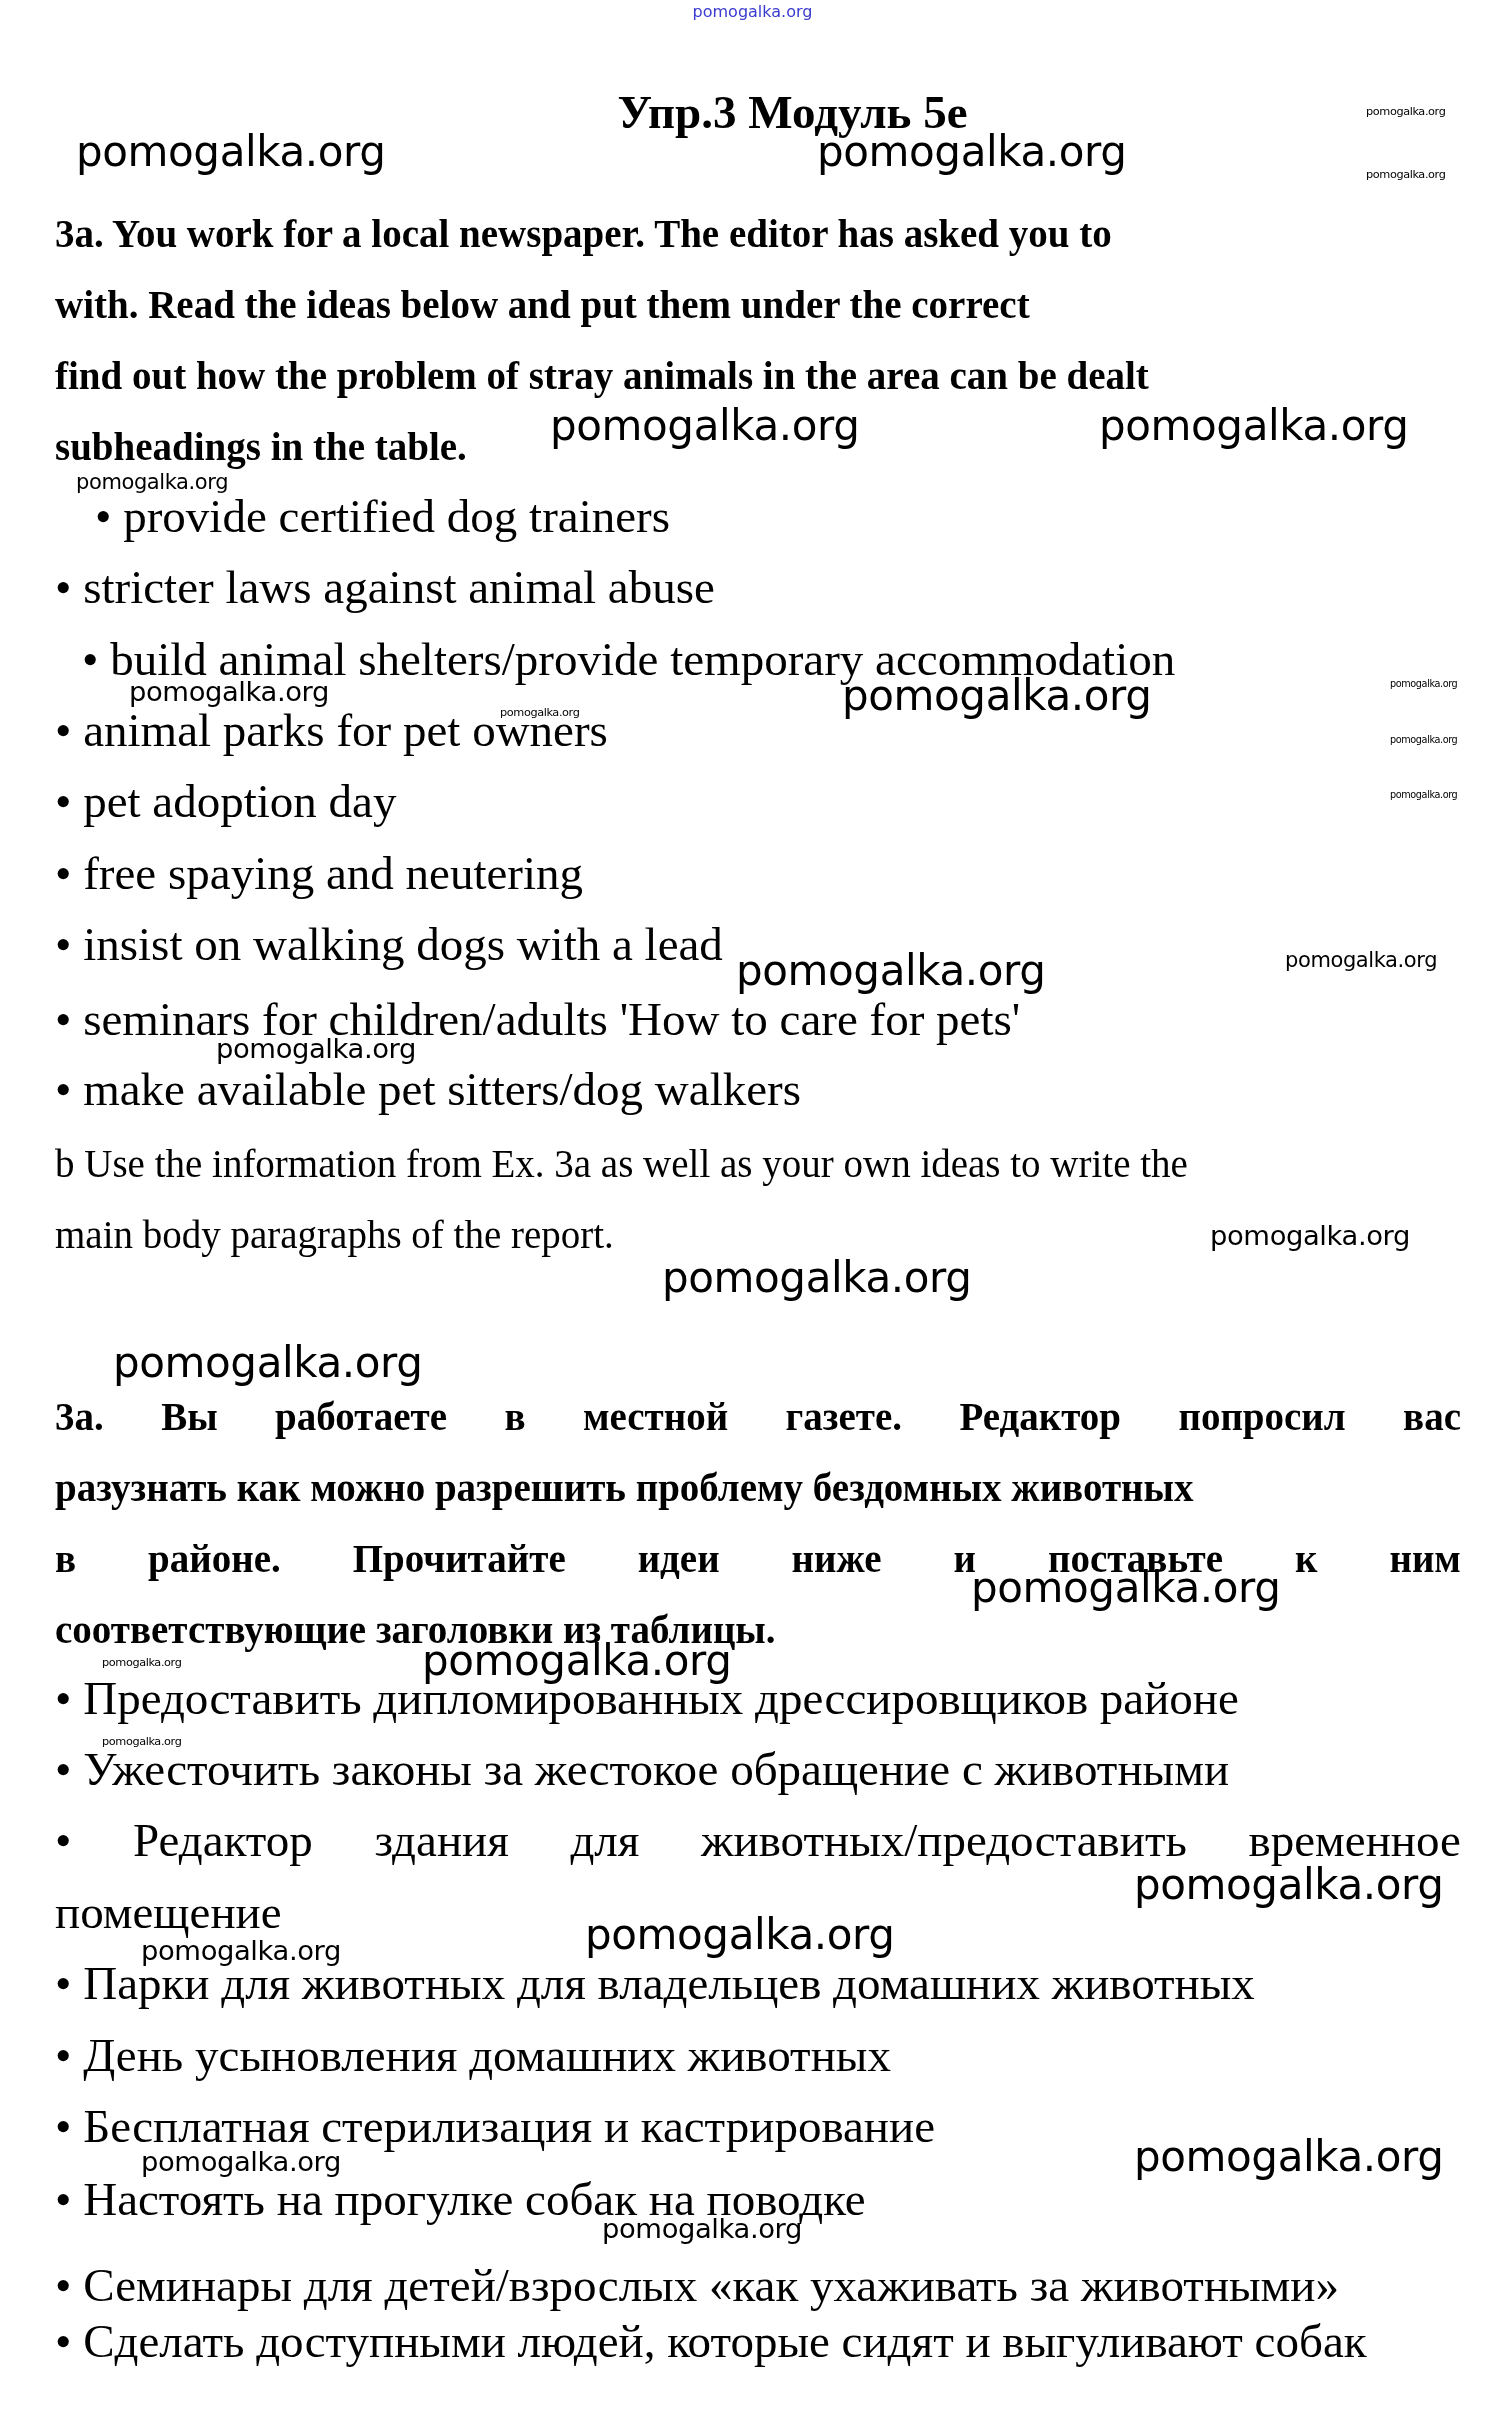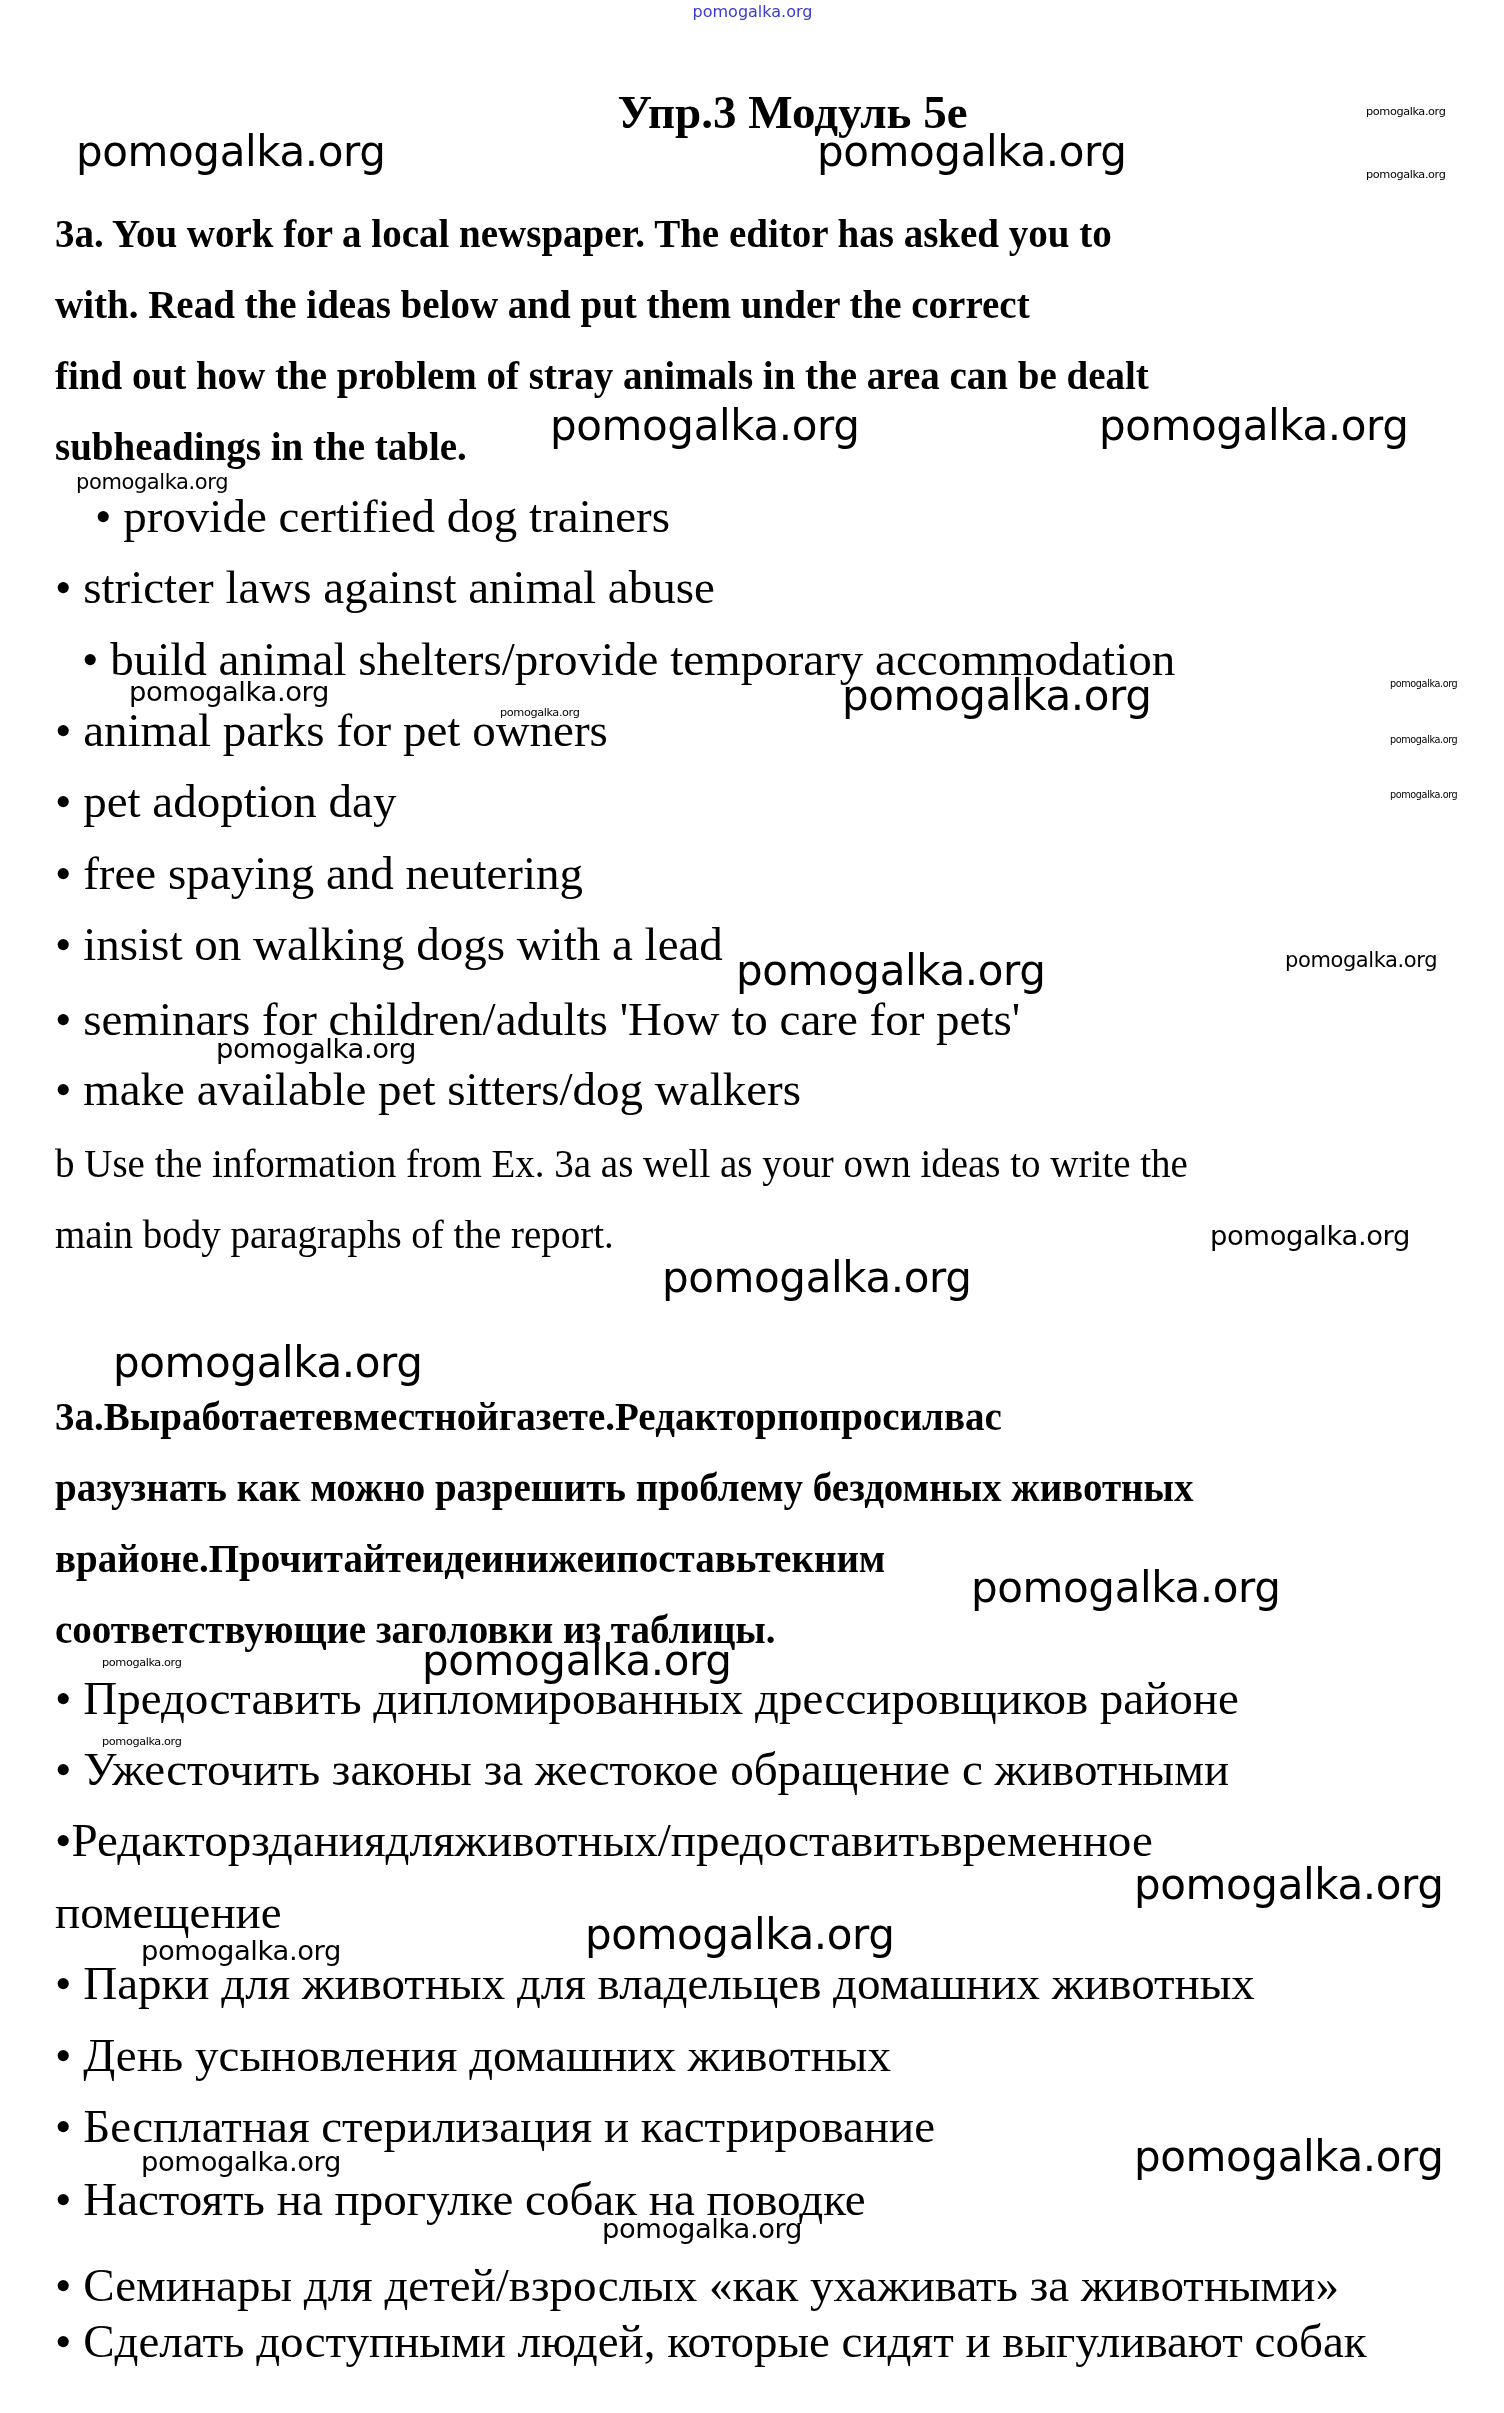--- a/index.html
+++ b/index.html
@@ -12,21 +12,21 @@
   .para { position:absolute; left:55px; width:1406px; font-size:39px; line-height:71px; }
   .bold { font-weight:bold; }
   .line { display:block; white-space:nowrap; height:71px; }
   .bullet { position:absolute; left:55px; font-size:47px; line-height:56px; white-space:nowrap; }
   .wm { position:absolute; white-space:nowrap; font-family:"DejaVu Sans", sans-serif; color:#000; letter-spacing:-0.4px; }
   .wm-l { font-size:42px; }
   .wm-m { font-size:27.4px; }
   .wm-s { font-size:21px; }
   .wm-xs { font-size:11.3px; }
   .wm-xxs { font-size:9.7px; }
-  .just-line { display:flex; width:1406px; }
+  .just-line { display:flex; justify-content:space-between; width:1406px; }
 </style>
 </head>
 <body>
 
 <div class="abs top-mark">pomogalka.org</div>
 
 <div class="abs title">Упр.3 Модуль 5е</div>
 
 <div class="para bold" style="top:198px;">
   <span class="line">3a. You work for a local newspaper. The editor has asked you to</span>

